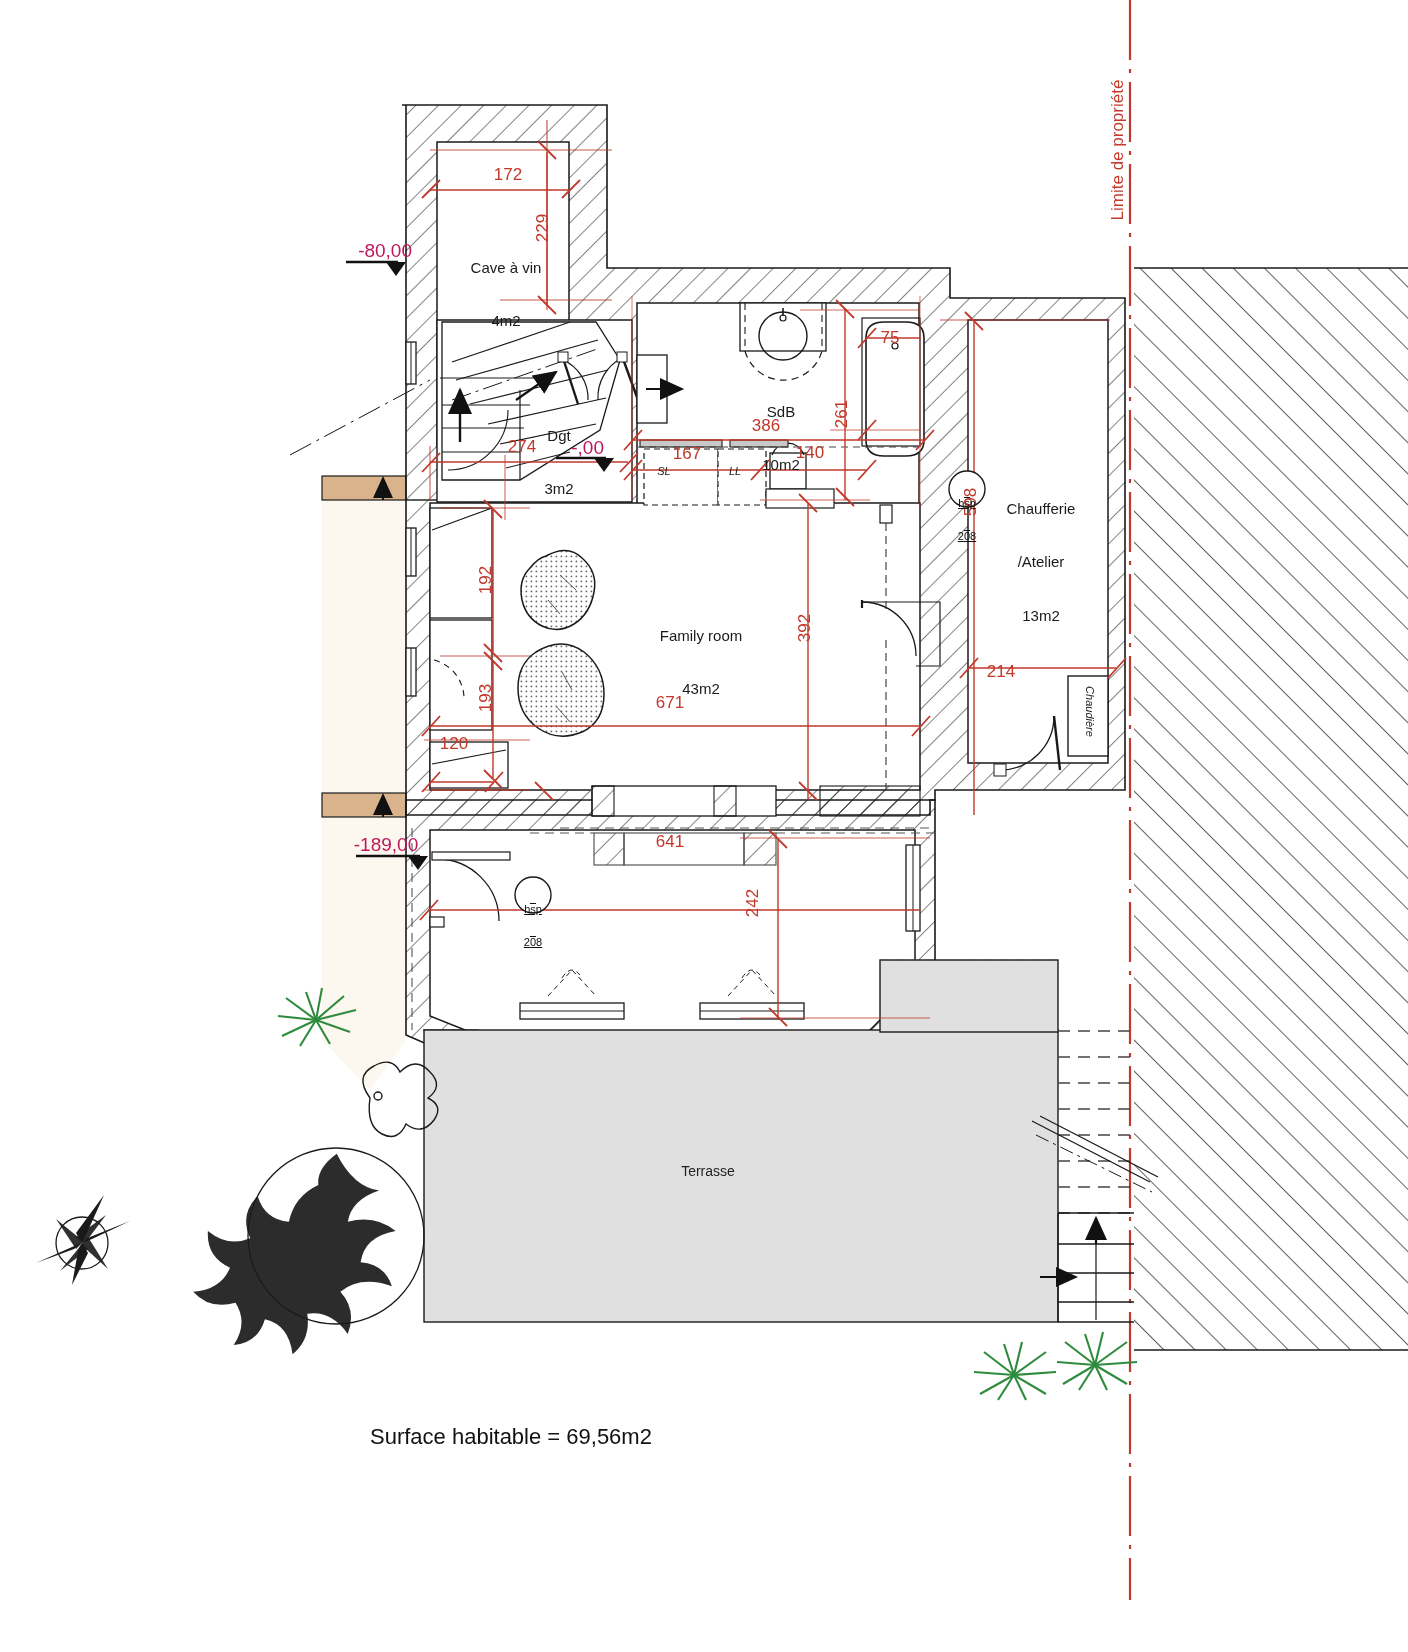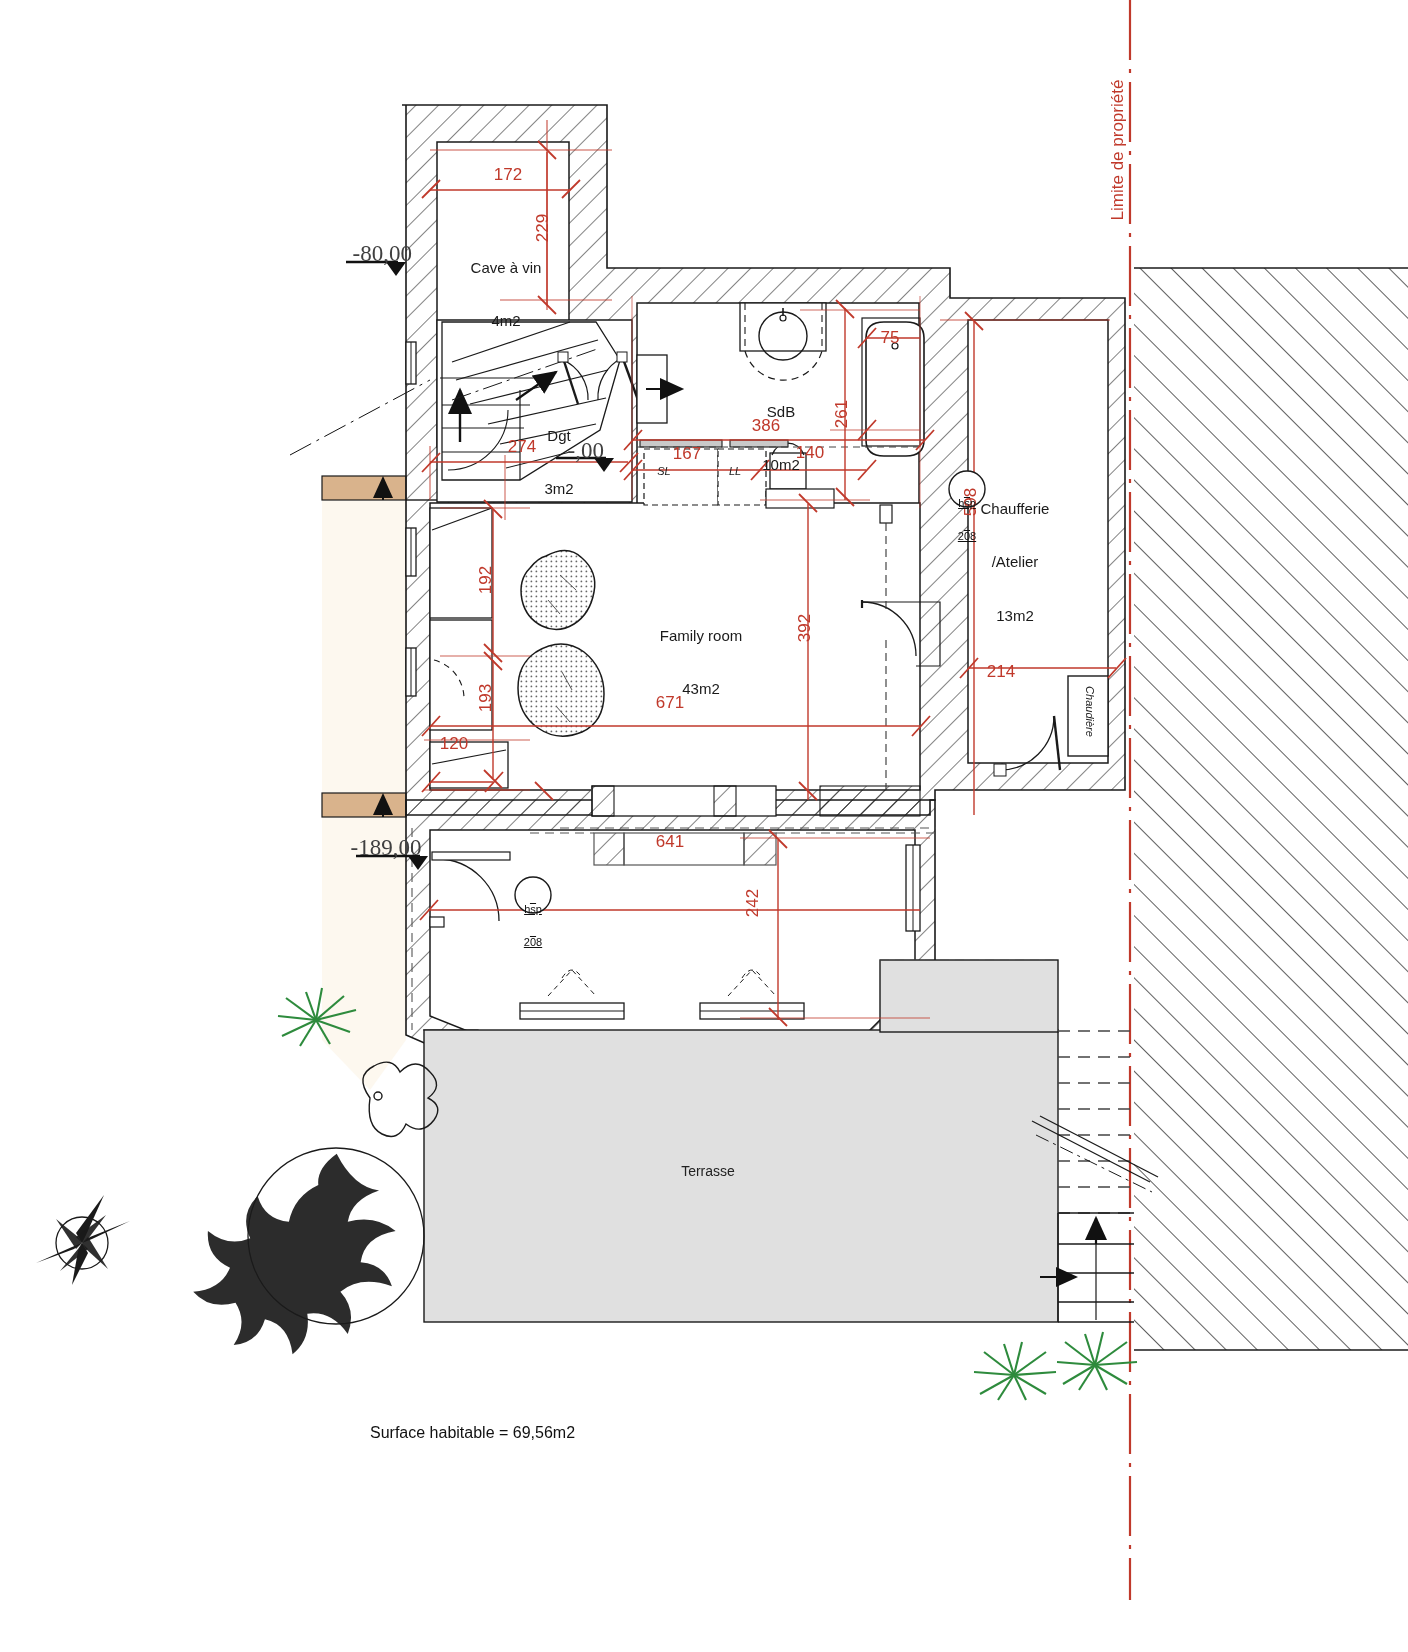--- a/index.html
+++ b/index.html
@@ -3,25 +3,25 @@
 <meta charset="utf-8">
 <style>
   html,body{margin:0;padding:0;background:#ffffff;}
   body{width:1408px;height:1652px;position:relative;overflow:hidden;
        font-family:"Liberation Sans", sans-serif;color:#1a1a1a;}
   #plan{position:absolute;left:0;top:0;width:1408px;height:1652px;}
   .lbl{position:absolute;white-space:pre;text-align:center;line-height:1.18;}
   .room-name{font-size:15px;color:#1a1a1a;}
   .dim{font-size:17px;color:#c0392b;}
   .dim-v{font-size:17px;color:#c0392b;transform-origin:center center;}
-  .lvl{font-size:23px;color:#404040;font-family:Liberation Serif, serif;}
+  .lvl{font-size:19px;color:#be185d;}
   .small-ital{font-size:11px;font-style:italic;color:#222;}
   .hsp{font-size:11px;color:#111;line-height:1.0;text-decoration:underline;}
   .limit{font-size:17px;color:#c0392b;white-space:nowrap;}
-  .surface{font-size:16px;color:#111;white-space:nowrap;}
+  .surface{font-size:22px;color:#111;white-space:nowrap;}
   .terrasse{font-size:14px;color:#222;}
 </style>
 </head>
 <body>
 
 <svg id="plan" viewBox="0 0 1408 1652">
   <defs>
     <pattern id="wallHatch" width="16" height="16" patternUnits="userSpaceOnUse" patternTransform="rotate(45)">
       <line x1="0" y1="0" x2="0" y2="16" stroke="#1a1a1a" stroke-width="1.1"></line>
     </pattern>
@@ -448,21 +448,21 @@
 <div class="lbl room-name" style="left:726px;top:368px;width:110px;">
   <div>SdB</div>
   <div>10m2</div>
 </div>
 
 <div class="lbl room-name" style="left:608px;top:592px;width:186px;">
   <div>Family room</div>
   <div>43m2</div>
 </div>
 
-<div class="lbl room-name" style="left:952px;top:465px;width:126px;">
+<div class="lbl room-name" style="left:978px;top:465px;width:126px;">
   <div>Chaufferie</div>
   <div>/Atelier</div>
   <div>13m2</div>
 </div>
 
 <div class="lbl terrasse" style="left:648px;top:1163px;width:120px;">Terrasse</div>
 
 <div class="lbl dim" style="left:478px;top:165px;width:60px;">172</div>
 <div class="lbl dim" style="left:492px;top:437px;width:60px;">274</div>
 <div class="lbl dim" style="left:736px;top:416px;width:60px;">386</div>

